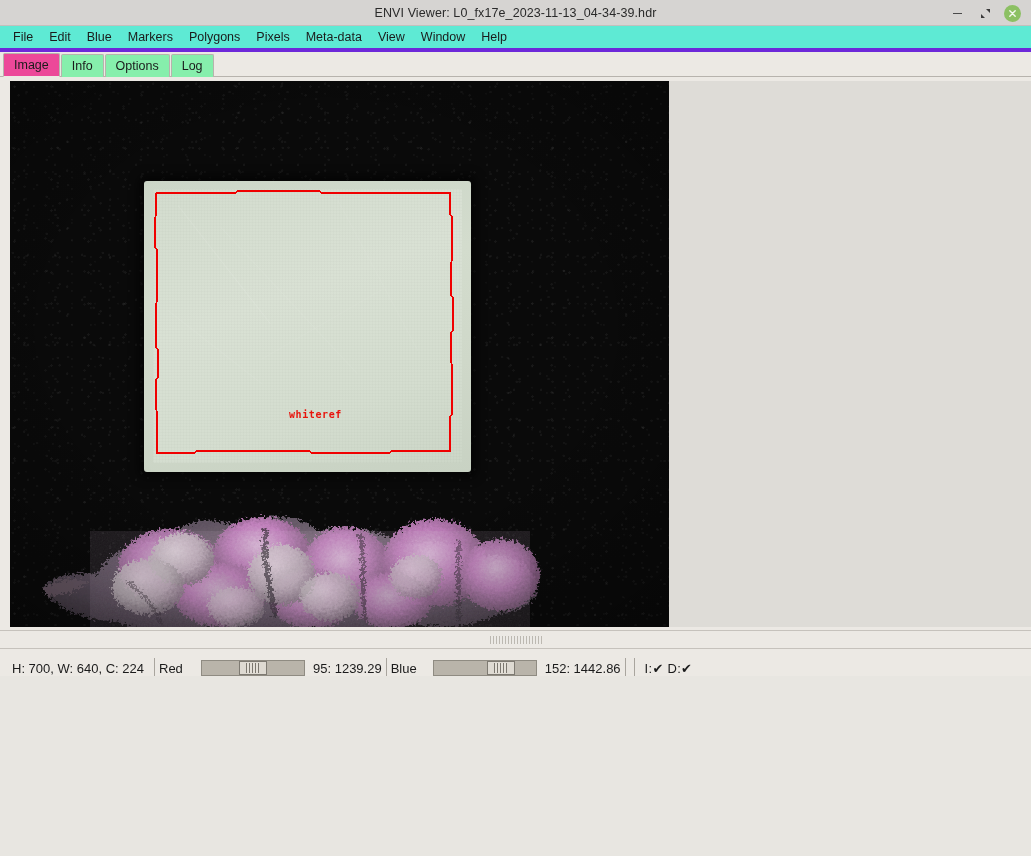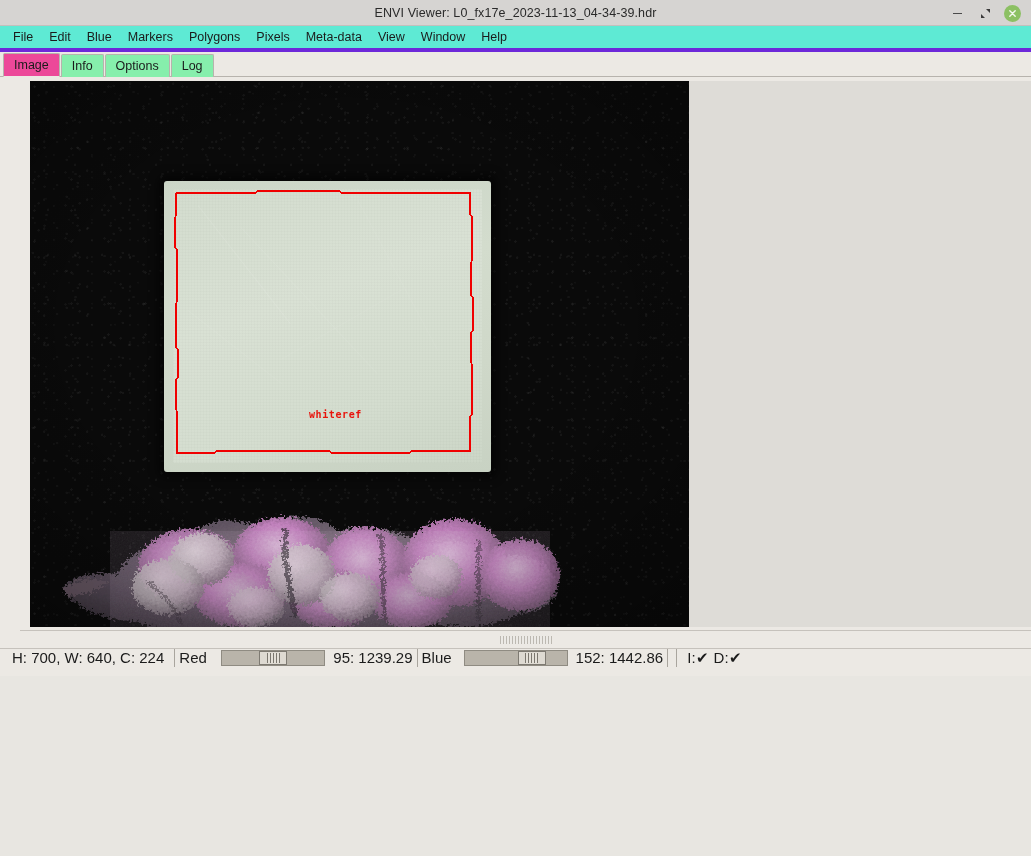--- a/index.html
+++ b/index.html
@@ -124,21 +124,20 @@
 
   
   .content {
     flex: 1 1 auto;
     position: relative;
     background: #ece9e4;
     padding: 4px 0 0 0;
     display: flex;
     flex-direction: column;
     min-height: 0;
-    margin-left: 20px;
   }
   .canvas-row {
     flex: 1 1 auto;
     display: flex;
     min-height: 0;
     padding: 0 0 0 10px;
   }
   .image-canvas {
     position: relative;
     width: 659px;
@@ -253,24 +252,24 @@
     opacity: 0.85;
   }
 
   
   .statusbar {
     flex: 0 0 28px;
     height: 28px;
     background: #ece9e4;
     border-top: 1px solid #c6c2bc;
     display: flex;
-    align-items: flex-start;
+    align-items: flex-end;
     padding: 0 6px;
     gap: 0;
-    font-size: 15px;
+    font-size: 13px;
     color: #1b1b1b;
     white-space: nowrap;
   }
   .sb-text { padding: 0 6px; }
   .sb-sep {
     width: 1px; height: 18px;
     background: #a9a59e;
     margin: 0 4px;
     flex: 0 0 1px;
   }

